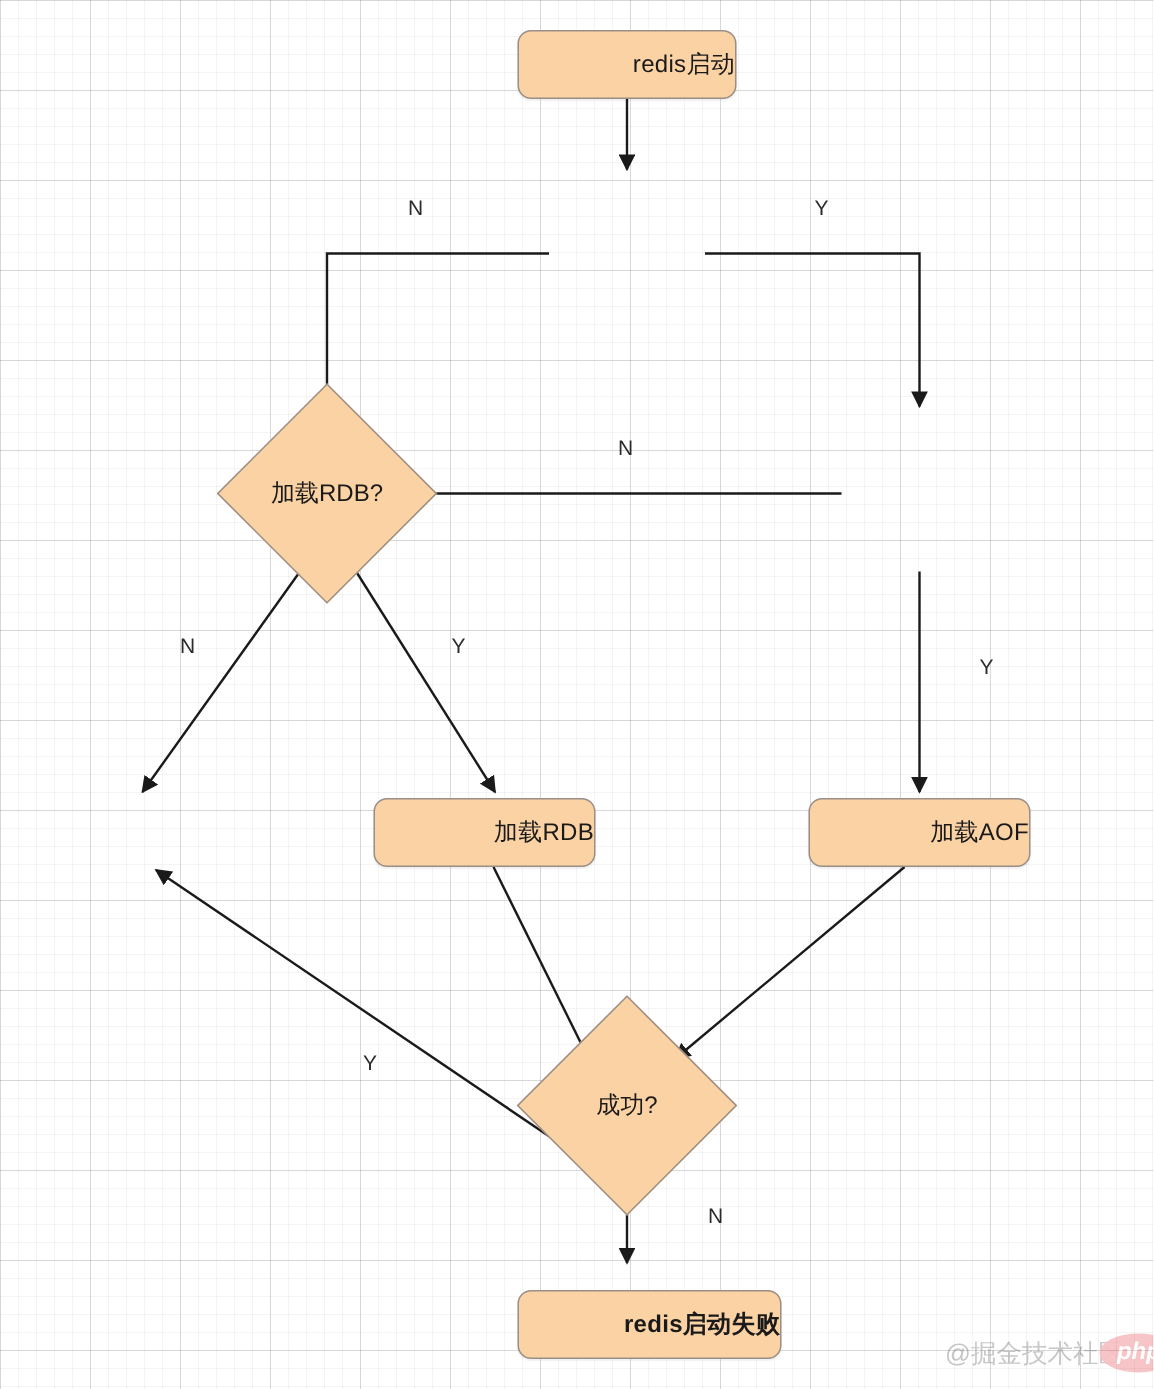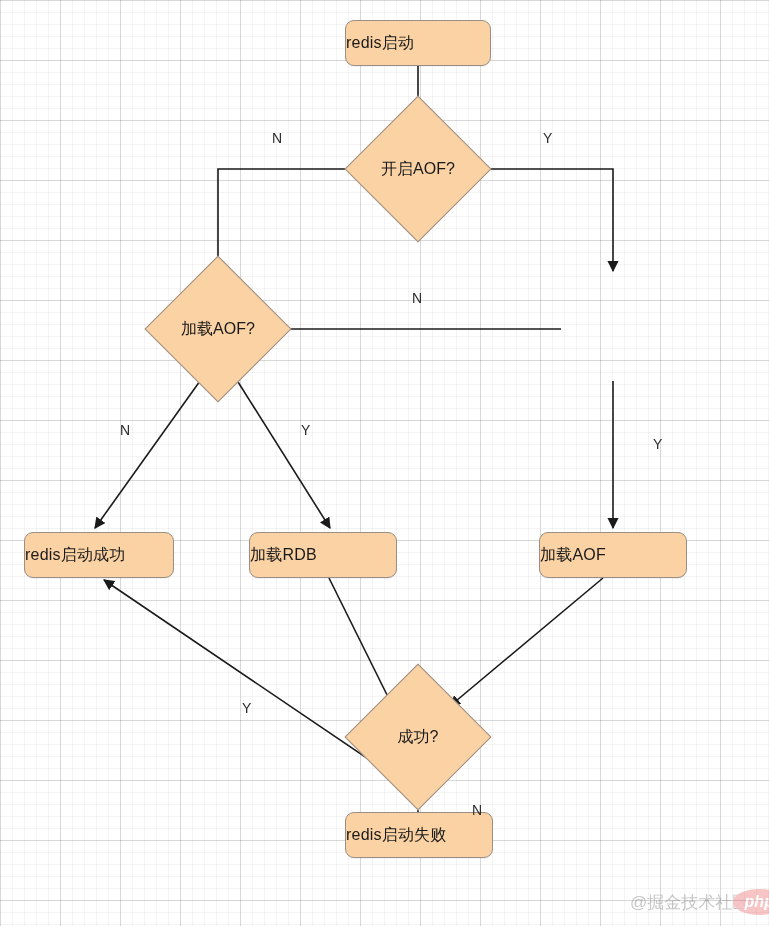--- a/index.html
+++ b/index.html
@@ -32,21 +32,21 @@
   .node {
     position: absolute;
     box-sizing: border-box;
   }
   .proc {
     background: #fbd2a4;
     border: 1px solid #9a8e85;
     border-radius: 9px;
     display: flex;
     align-items: center;
-    justify-content: flex-start;
+    justify-content: flex-end;
     color: #1a1a1a;
     font-size: 16px;
     letter-spacing: 0.2px;
     box-shadow: 0 1px 1px rgba(0,0,0,0.06);
   }
   .diamond-wrap {
     position: absolute;
   }
   .diamond-shape {
     position: absolute;
@@ -140,49 +140,42 @@
       <path d="M 383 769 L 104 580"></path>
 
       <path d="M 418 789 L 418 842"></path>
     </g>
   </svg>
 
   <div class="node proc" style="left:345px; top:20px; width:146px; height:46px;">
     <span>redis启动</span>
   </div>
 
-  <div class="diamond-wrap" style="left:366px; top:117px; width:104px; height:104px;">
-    <div class="diamond-shape"></div>
-    <div class="diamond-label">开启AOF?</div>
-  </div>
 
   <div class="diamond-wrap" style="left:166px; top:277px; width:104px; height:104px;">
     <div class="diamond-shape"></div>
-    <div class="diamond-label">加载AOF?</div>
+    <div class="diamond-label">加载RDB?</div>
   </div>
 
 
-  <div class="node proc" style="left:24px; top:532px; width:150px; height:46px;">
-    <span>redis启动成功</span>
-  </div>
 
   <div class="node proc" style="left:539px; top:532px; width:148px; height:46px;">
     <span>加载AOF</span>
   </div>
 
   <div class="node proc" style="left:249px; top:532px; width:148px; height:46px;">
     <span>加载RDB</span>
   </div>
 
   <div class="diamond-wrap" style="left:366px; top:685px; width:104px; height:104px;text-align:right;">
     <div class="diamond-shape"></div>
     <div class="diamond-label">成功?</div>
   </div>
 
-  <div class="node proc" style="left:345px; top:812px; width:148px; height:46px;">
+  <div class="node proc" style="left:345px; top:860px; width:176px; height:46px;font-weight:bold;">
     <span>redis启动失败</span>
   </div>
 
   <div class="edge-label" style="left:272px; top:131px;">N</div>
   <div class="edge-label" style="left:543px; top:131px;">Y</div>
   <div class="edge-label" style="left:412px; top:291px;">N</div>
   <div class="edge-label" style="left:120px; top:423px;">N</div>
   <div class="edge-label" style="left:301px; top:423px;">Y</div>
   <div class="edge-label" style="left:653px; top:437px;">Y</div>
   <div class="edge-label" style="left:242px; top:701px;">Y</div>

